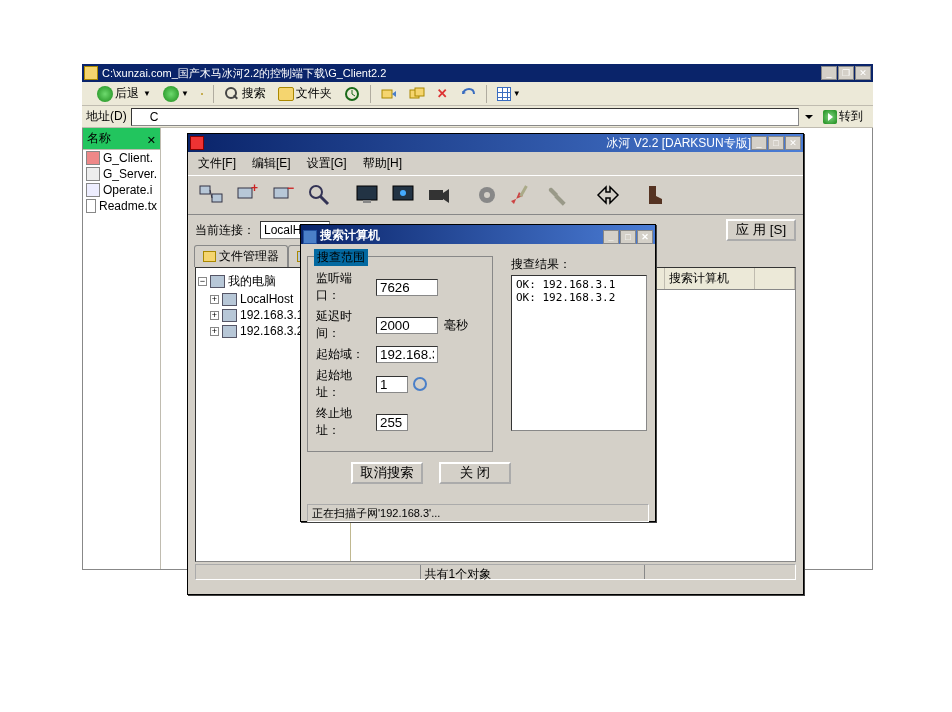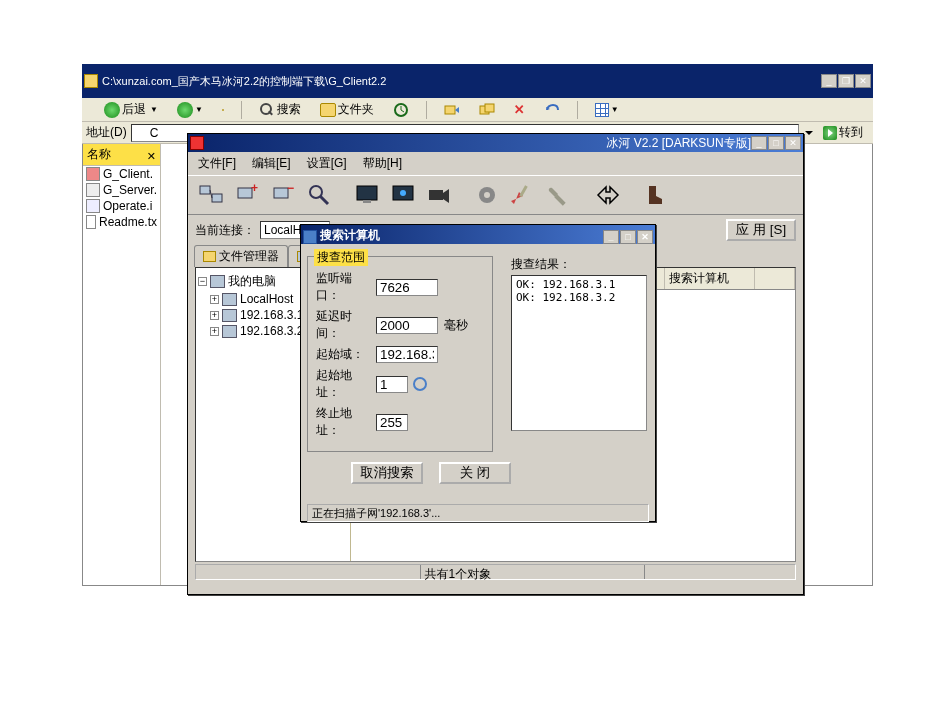--- a/index.html
+++ b/index.html
@@ -9,39 +9,39 @@
     background: #fff;
     width: 952px;
     height: 712px;
     overflow: hidden;
     position: relative;
   }
   .container { position: absolute; top: 64px; left: 82px; width: 791px; }
 
   
   .explorer-title {
-    display: flex; align-items: center; height: 34px;
+    display: flex; align-items: center; height: 18px;
     background: linear-gradient(#0a246a, #0a246a);
     color: #fff; padding: 0 2px;
   }
   .explorer-title .folder-ic { width: 14px; height: 14px; background:#f5d56f; border:1px solid #aa8800; margin-right:4px; }
   .explorer-title .ttl { flex:1; font-size:11px; }
   .title-btns { display:flex; gap:1px; }
   .title-btn { width:16px; height:14px; background:#d4d0c8; border:1px solid #888; display:flex; align-items:center; justify-content:center; font-size:9px; cursor:default;}
   .menubar {
     display:flex; height:20px; align-items:center; background:#ece9d8;
     border-bottom:1px solid #c0bcb0; padding-left:4px; gap:8px;
   }
   .menubar span { padding:2px 6px; cursor:default; }
   .menubar .win-logo { margin-left:auto; width:24px; height:20px; display:flex; align-items:center; justify-content:center;}
   .win-logo svg { width:18px; height:16px; }
 
   .toolbar-ex {
     display:flex; align-items:center; height:24px; background:#ece9d8;
-    border-bottom:1px solid #c0bcb0; gap:11px; padding:0 18px;
+    border-bottom:1px solid #c0bcb0; gap:4px; padding:0 11px;
   }
   .tb-btn { display:flex; align-items:center; gap:2px; padding:2px 4px; cursor:default;}
   .tb-ic { width:16px; height:16px; border-radius:8px; }
   .ic-back { background:radial-gradient(circle,#6eda6e,#1a8a1a); }
   .ic-fwd  { background:radial-gradient(circle,#6eda6e,#1a8a1a); }
   .ic-up   { background:#f5d56f; border:1px solid #aa8800; border-radius:2px;}
   .ic-sep  { width:1px; height:18px; background:#b0aca0; margin:0 2px;}
   .ic-search{ width:16px;height:16px;position:relative;}
   .ic-search::before{content:"";position:absolute;width:8px;height:8px;border:2px solid #444;border-radius:50%;left:1px;top:1px;}
   .ic-search::after{content:"";position:absolute;width:5px;height:2px;background:#444;transform:rotate(45deg);left:9px;top:10px;}
@@ -54,21 +54,21 @@
     linear-gradient(#3a6dc0,#3a6dc0) 9px 0/1px 100% no-repeat, #fff;}
 
   .addr-bar { display:flex; align-items:center; height:22px; background:#ece9d8; gap:4px; padding:0 4px; border-bottom:1px solid #c0bcb0;}
   .addr-field{ flex:1; height:18px; background:#fff; border:1px inset #888; padding:1px 3px; display:flex; align-items:center; }
   .go-btn { display:flex; align-items:center; gap:2px; padding:2px 6px; background:#ece9d8;}
   .go-ic{ width:14px;height:14px;background:radial-gradient(circle,#82d682,#1a8a1a);border-radius:2px;position:relative;}
   .go-ic::after{content:"";position:absolute;border-left:5px solid #fff;border-top:4px solid transparent;border-bottom:4px solid transparent;left:5px;top:3px;}
 
   .explorer-body{ display:flex; height:442px; background:#fff; border:1px solid #888; border-top:none;}
   .ex-left{ width:78px; border-right:1px solid #c0bcb0; background:#fff;}
-  .ex-left-hdr{ background:#fde047; border-bottom:1px solid #c0bcb0; padding:2px 4px; display:flex; align-items:flex-end;}
+  .ex-left-hdr{ background:#22c55e; border-bottom:1px solid #c0bcb0; padding:2px 4px; display:flex; align-items:flex-end;}
   .ex-left-hdr .x{ margin-left:auto; font-size:11px; cursor:default;}
   .file-item{ display:flex; align-items:center; gap:3px; padding:1px 3px;}
   .file-ic{ width:14px;height:14px; background:#eee; border:1px solid #888;}
   .ex-right{ flex:1; background:#fff;}
 
   
   .app-window{
     position:absolute; left:105px; top:69px; width:617px; height:462px;
     background:#d4d0c8; border:1px solid #000;
     box-shadow:1px 1px 0 #404040;
@@ -108,21 +108,21 @@
   
   .dialog{
     position:absolute; left:218px; top:160px; width:356px; height:298px;
     background:#d4d0c8; border:1px solid #000; box-shadow:1px 1px 0 #404040;
   }
   .dlg-title{ height:19px; background:linear-gradient(to right,#0a246a,#4b7dd6); color:#fff;
     display:flex; align-items:flex-end; padding:0 2px; font-weight:bold; font-size:12px;}
   .dlg-title .ic{width:14px;height:14px;margin-right:3px;background:#4a7fc8;border:1px solid #2050a0;}
   .dlg-body{ padding:6px; position:relative; height:280px;}
   .grp{ border:1px solid #888; border-top:none; padding:10px 8px 8px 8px; position:relative; margin-top:6px;}
-  .grp-title{ position:absolute; top:-7px; left:6px; background:#fde047; padding:0 3px;}
+  .grp-title{ position:absolute; top:-7px; left:6px; background:#0369a1; padding:0 3px;}
   .grp::before{content:"";position:absolute;top:0;left:0;right:0;height:1px;background:#888;}
   .grp-left{ width:186px; float:left;}
   .grp-right{ position:absolute; left:210px; top:12px; width:136px; }
   .grp-right .box{ height:156px; background:#fff; border:1px inset #888; padding:2px 4px; font-family:monospace; font-size:11px; margin-top:2px;}
   .fld-row{ display:flex; align-items:center; gap:4px; margin:4px 0;}
   .fld-row label{ width:56px;}
   .fld-in{ width:62px; height:17px; background:#fff; border:1px inset #888; padding:0 3px;}
   .unit{ margin-left:2px;}
   .ip-ic{ width:16px;height:16px; position:relative;}
   .ip-ic::before{content:"";position:absolute;width:10px;height:10px;border:2px solid #4a7fc8;border-radius:50%;left:1px;top:1px;}

